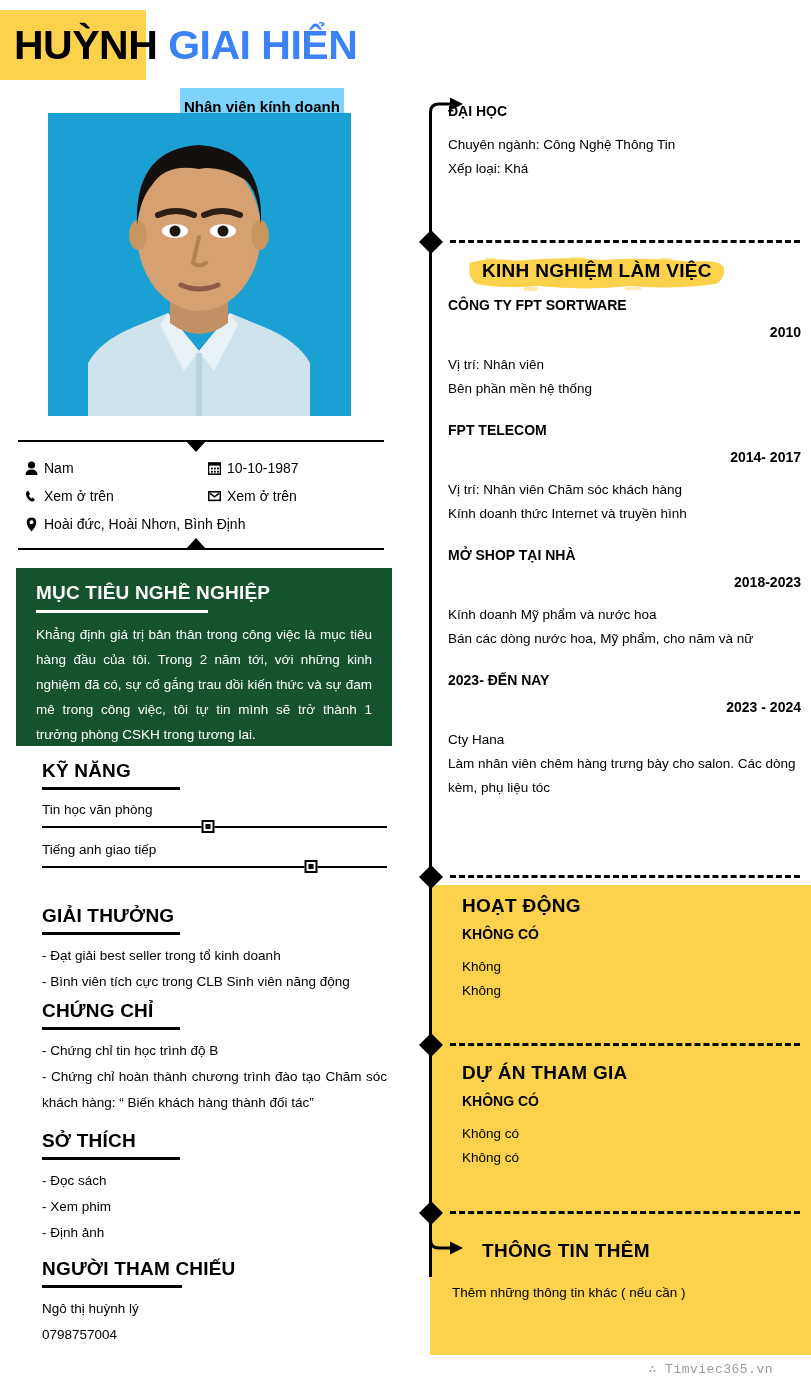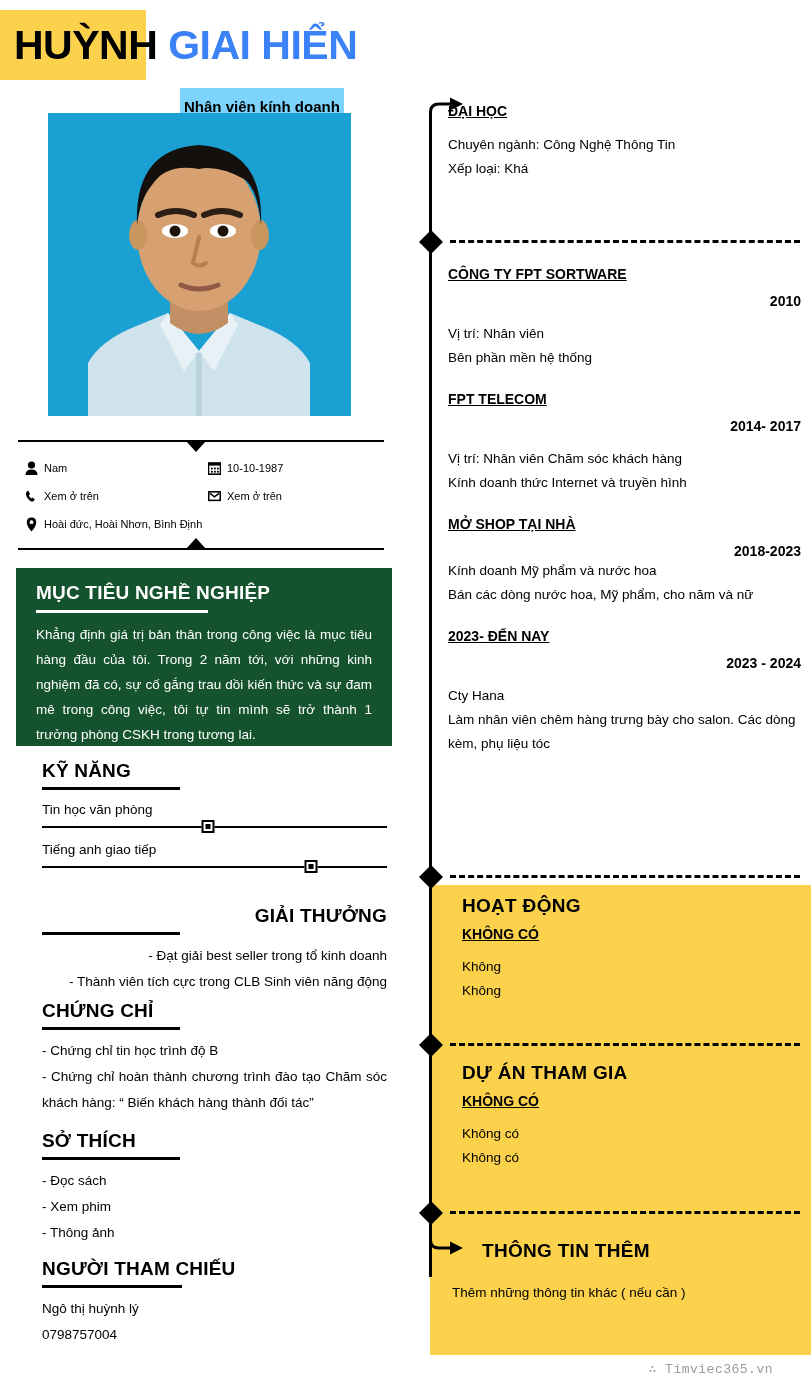--- a/index.html
+++ b/index.html
@@ -53,21 +53,21 @@
     position:absolute;left:168px;bottom:1px;width:0;height:0;
     border-left:10px solid transparent;border-right:10px solid transparent;
     border-bottom:11px solid #000;
   }
   .contact-body{position:relative;padding:12px 0 10px 0;}
   .crow{display:flex;align-items:center;height:28px;}
   .cleft,.cright{display:flex;align-items:center;width:50%;}
   .cicon{width:26px;display:flex;justify-content:center;align-items:center;
          font-size:13px;line-height:1;}
   .cicon svg{display:block;}
-  .ctext{font-size:11px;}
+  .ctext{font-size:14px;}
   .crow-full{display:flex;align-items:center;height:28px;}
 
   .objective{
     position:absolute;left:16px;top:568px;width:376px;height:178px;
     background:#14532d;color:#fff;box-sizing:border-box;padding:14px 20px 10px 20px;
   }
   .obj-h{font-size:19px;font-weight:bold;letter-spacing:0.2px;}
   .obj-ul{width:172px;height:3px;background:#fff;margin:6px 0 9px 0;}
   .obj-p{font-size:13.5px;line-height:25px;text-align:justify;}
 
@@ -109,21 +109,21 @@
     position:relative;display:inline-block;
     padding:4px 16px 5px 16px;
   }
   .brush .brush-bg{
     position:absolute;left:0;top:0;right:0;bottom:0;
   }
   .brush .brush-txt{
     position:relative;font-size:19px;font-weight:bold;letter-spacing:0.3px;
   }
   .r-h2{font-size:19px;font-weight:bold;letter-spacing:0.3px;}
-  .r-sub{font-size:14px;font-weight:bold;margin-top:10px;text-decoration:underline;}
+  .r-sub{font-size:14px;font-weight:bold;margin-top:10px;}
   .r-date{font-size:14px;font-weight:bold;text-align:right;margin-top:11px;}
   .r-p{font-size:13.5px;line-height:24px;}
   .dashed{
     position:absolute;height:0;border-top:3px dashed #000;
   }
 
   .footer{
     position:absolute;left:0;top:1360px;width:811px;height:23px;
   }
   .wm{
@@ -260,40 +260,40 @@
         <div>
           <div class="skill-name">Tiếng anh giao tiếp</div>
           <div class="slider">
             <div class="slider-track"></div>
             <div class="slider-knob" id="knob1" style="left: 78%;"></div>
           </div>
         </div>
       </div>
     </div>
 
-    <div class="sec" style="top:905px;text-align:right;">
+    <div class="sec" style="top:905px;">
       <div class="sec-h">GIẢI THƯỞNG</div>
       <div class="sec-ul"></div>
       <div class="sec-li">- Đạt giải best seller trong tổ kinh doanh</div>
-      <div class="sec-li">- Thành viên tích cực trong CLB Sinh viên năng động</div>
+      <div class="sec-li">- Bình viên tích cực trong CLB Sinh viên năng động</div>
     </div>
 
     <div class="sec" style="top:1000px;">
       <div class="sec-h">CHỨNG CHỈ</div>
       <div class="sec-ul"></div>
       <div class="sec-li">- Chứng chỉ tin học trình độ B</div>
       <div class="sec-li" style="text-align:justify;">- Chứng chỉ hoàn thành chương trình đào tạo Chăm sóc khách hàng: “ Biến khách hàng thành đối tác”</div>
     </div>
 
     <div class="sec" style="top:1130px;">
       <div class="sec-h">SỞ THÍCH</div>
       <div class="sec-ul"></div>
       <div class="sec-li">- Đọc sách</div>
       <div class="sec-li">- Xem phim</div>
-      <div class="sec-li">- Thông ảnh</div>
+      <div class="sec-li">- Định ảnh</div>
     </div>
 
     <div class="sec" style="top:1258px;">
       <div class="sec-h">NGƯỜI THAM CHIẾU</div>
       <div class="sec-ul" style="width:140px;"></div>
       <div class="sec-li">Ngô thị huỳnh lý</div>
       <div class="sec-li">0798757004</div>
     </div>
   </div>
 
@@ -319,39 +319,50 @@
 
     <div class="rsec" style="top:92px;left:18px;">
       <div class="r-sub" style="margin-top:11px;">ĐẠI HỌC</div>
       <div class="r-p" style="margin-top:14px;">Chuyên ngành: Công Nghệ Thông Tin</div>
       <div class="r-p">Xếp loại: Khá</div>
     </div>
 
     <div class="dashed" style="left:20px;top:240px;width:350px;"></div>
 
     <div class="rsec" style="top:256px;left:18px;">
+      <div class="brush" style="margin-left:18px;">
+        <svg class="brush-bg" viewBox="0 0 270 36" preserveAspectRatio="none">
+          <path d="M4 7 Q24 1 52 5 Q98 0 140 4 Q188 1 232 6 Q262 3 266 12 Q268 23 258 29 Q216 35 170 31 Q124 36 74 31 Q36 34 11 29 Q1 23 4 7 Z" fill="#FCD24C"></path>
+          <rect x="20" y="2" width="10" height="5" fill="#FCD24C" opacity="0.6"></rect>
+          <rect x="108" y="1" width="15" height="4" fill="#FCD24C" opacity="0.5"></rect>
+          <rect x="200" y="2" width="12" height="4" fill="#FCD24C" opacity="0.55"></rect>
+          <rect x="60" y="32" width="14" height="4" fill="#FCD24C" opacity="0.5"></rect>
+          <rect x="164" y="32" width="17" height="3" fill="#FCD24C" opacity="0.45"></rect>
+        </svg>
+        <span class="brush-txt">KINH NGHIỆM LÀM VIỆC</span>
+      </div>
 
       <div style="width:353px;">
         <div class="r-sub">CÔNG TY FPT SORTWARE</div>
         <div class="r-date">2010</div>
         <div class="r-p" style="margin-top:13px;">Vị trí: Nhân viên</div>
         <div class="r-p">Bên phần mền hệ thống</div>
       </div>
 
       <div style="width:353px;margin-top:21px;">
         <div class="r-sub">FPT TELECOM</div>
         <div class="r-date">2014- 2017</div>
         <div class="r-p" style="margin-top:13px;">Vị trí: Nhân viên Chăm sóc khách hàng</div>
         <div class="r-p">Kính doanh thức Internet và truyền hình</div>
       </div>
 
       <div style="width:353px;margin-top:21px;">
         <div class="r-sub">MỞ SHOP TẠI NHÀ</div>
         <div class="r-date">2018-2023</div>
-        <div class="r-p" style="">Kính doanh Mỹ phẩm và nước hoa</div>
+        <div class="r-p" style="margin-top:13px;">Kính doanh Mỹ phẩm và nước hoa</div>
         <div class="r-p">Bán các dòng nước hoa, Mỹ phẩm, cho năm và nữ</div>
       </div>
 
       <div style="width:353px;margin-top:21px;">
         <div class="r-sub">2023- ĐẾN NAY</div>
         <div class="r-date">2023 - 2024</div>
         <div class="r-p" style="margin-top:13px;">Cty Hana</div>
         <div class="r-p">Làm nhân viên chêm hàng trưng bày cho salon. Các dòng kèm, phụ liệu tóc</div>
       </div>
     </div>

